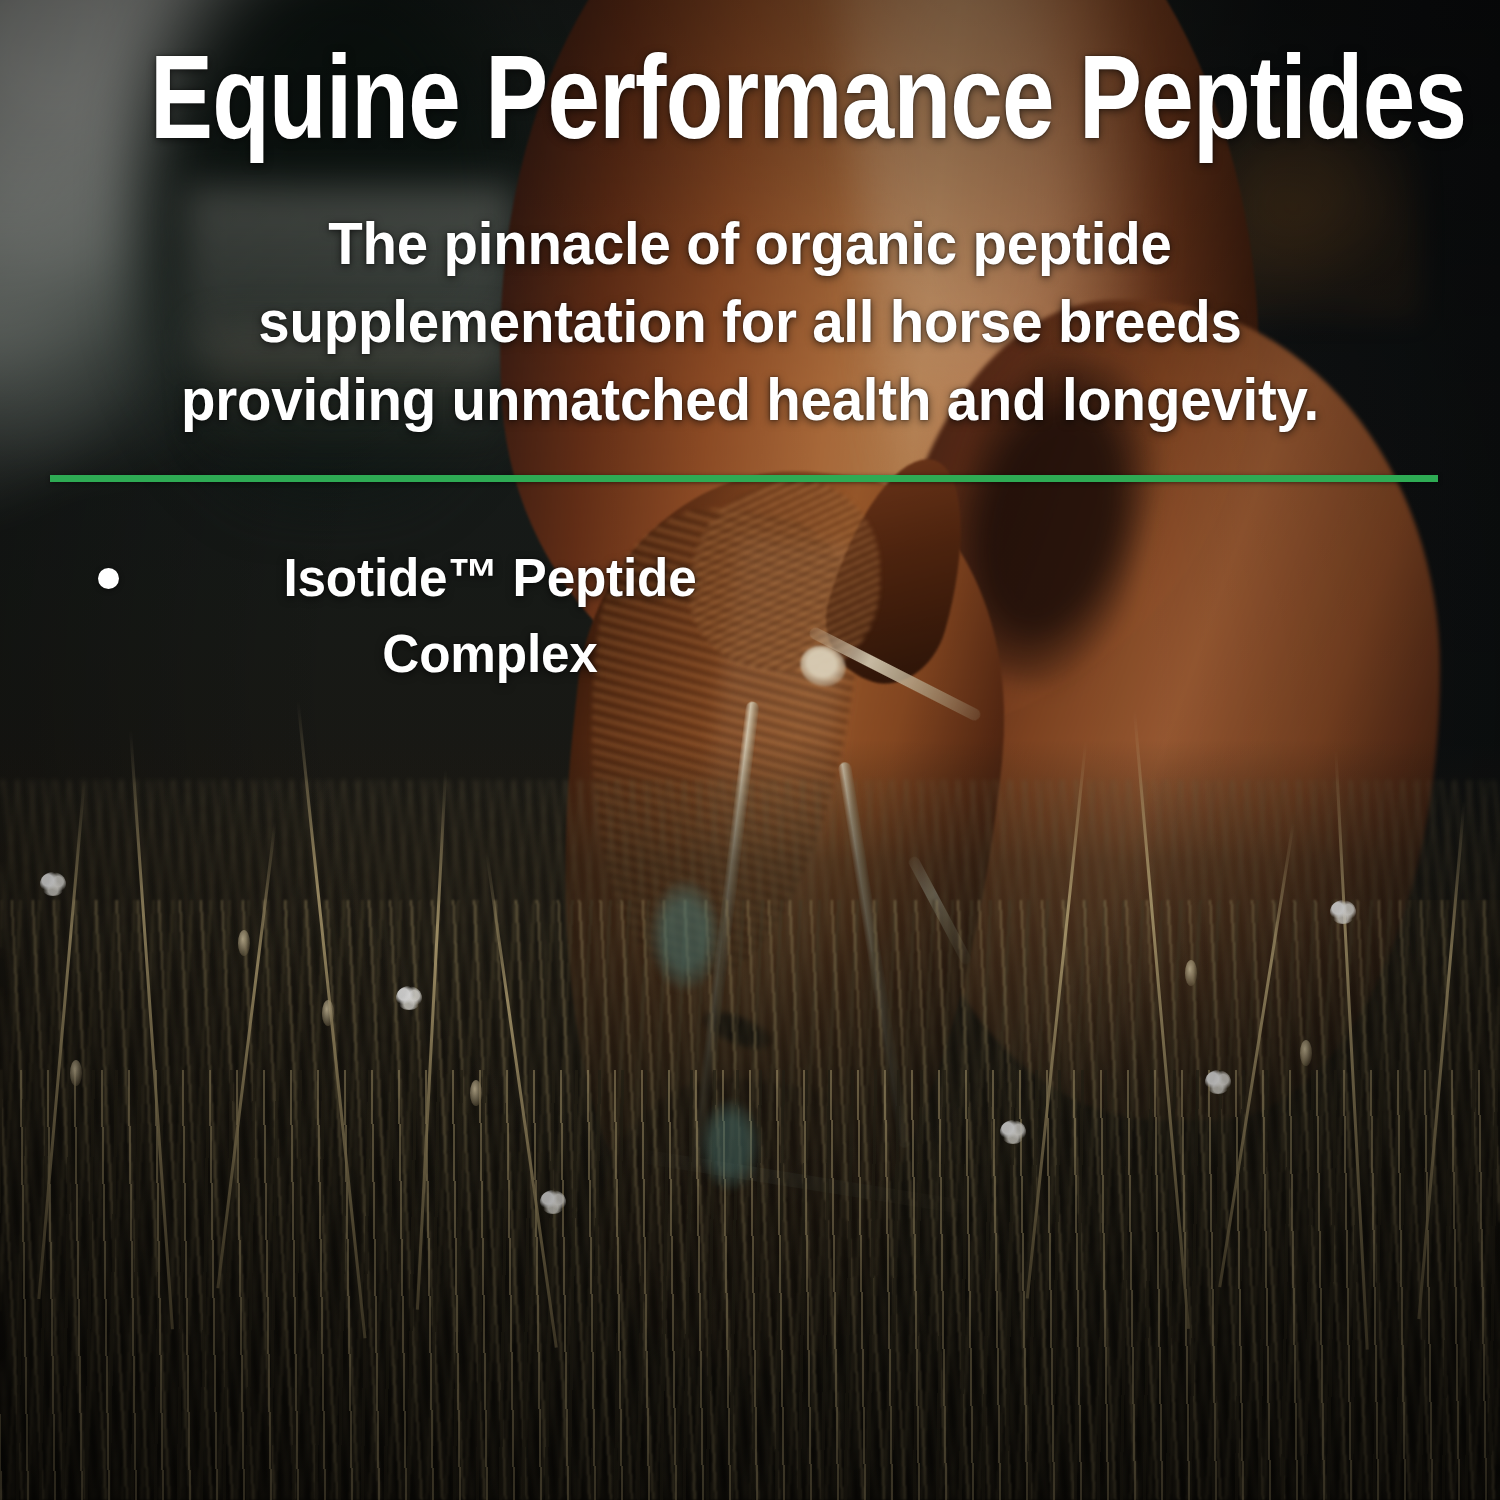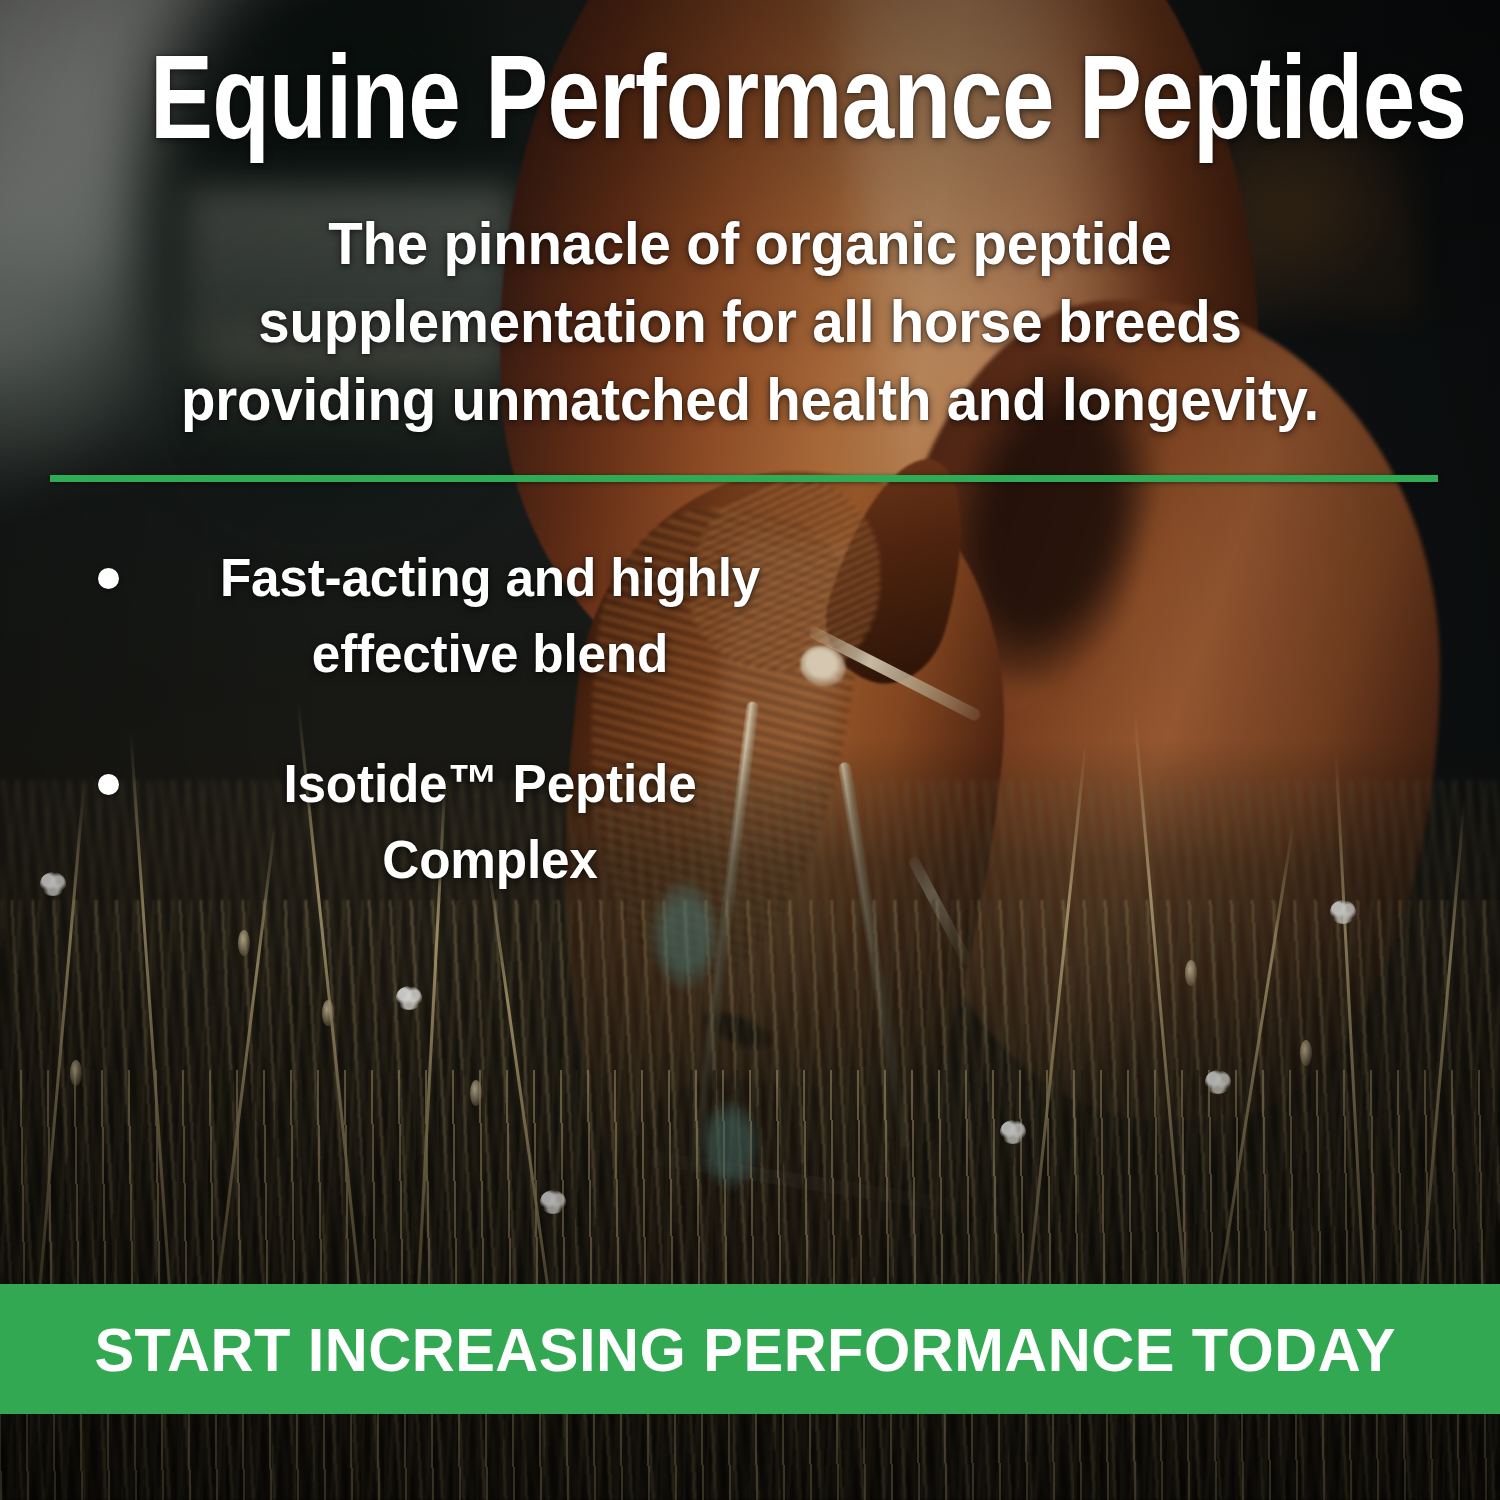--- a/index.html
+++ b/index.html
@@ -373,31 +373,24 @@
   <div class="content">
 
     <div class="headline">Equine Performance Peptides</div>
 
     <div class="subhead">The pinnacle of organic peptide supplementation for all horse breeds providing unmatched health and longevity.</div>
 
     <div class="divider"></div>
 
     <div class="bullets">
 
-      <div class="bullet">
-        <span class="dot"></span>
-        <div class="btext">Fast-acting and highly effective blend</div>
-      </div>
 
 
       <div class="bullet">
         <span class="dot"></span>
         <div class="btext">Isotide™ Peptide Complex</div>
       </div>
 
     </div>
 
-    <div class="cta-bar">
-      <div class="cta-text">START INCREASING PERFORMANCE TODAY</div>
-    </div>
 
   </div>
 </div>
 
 </body></html>

